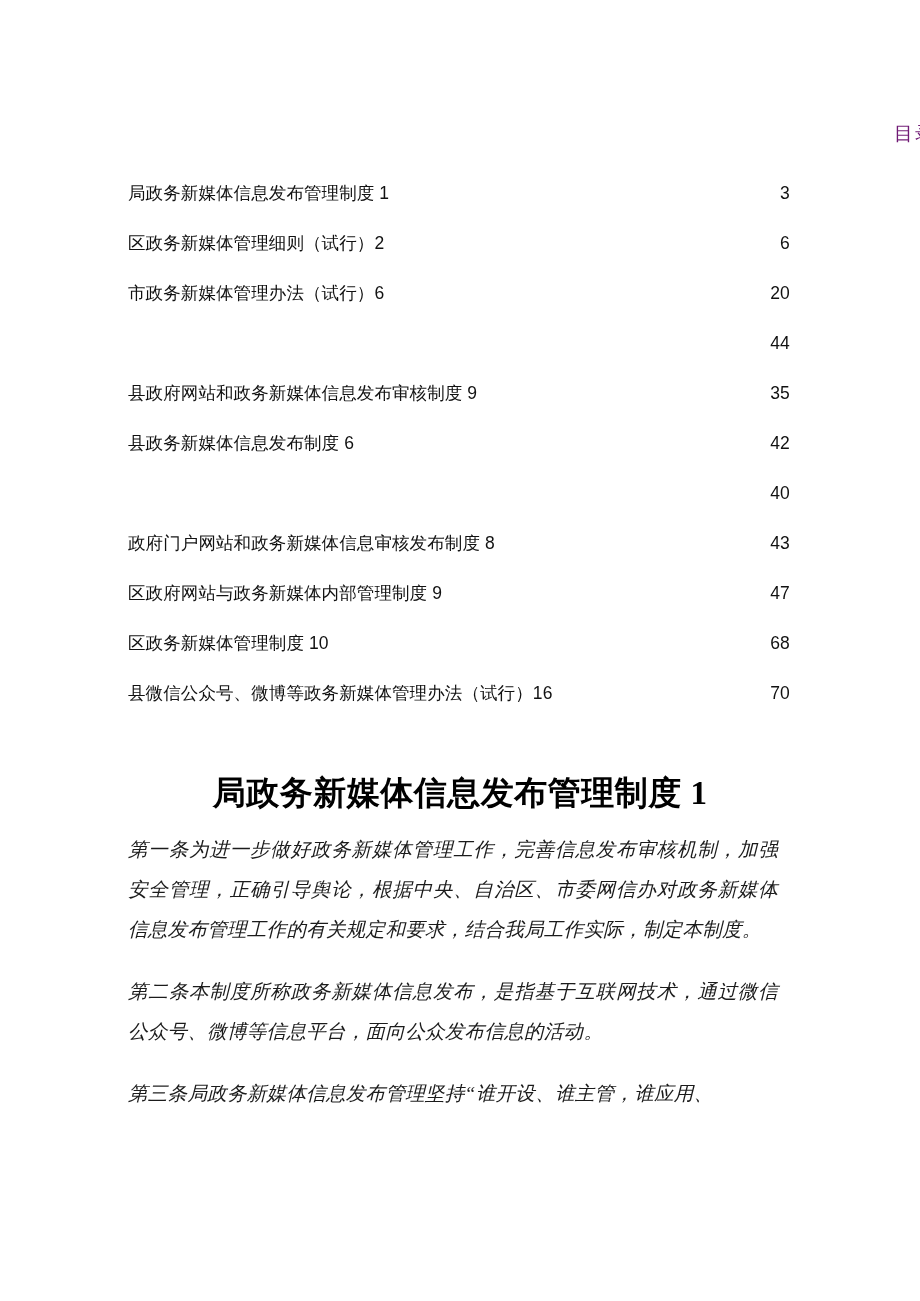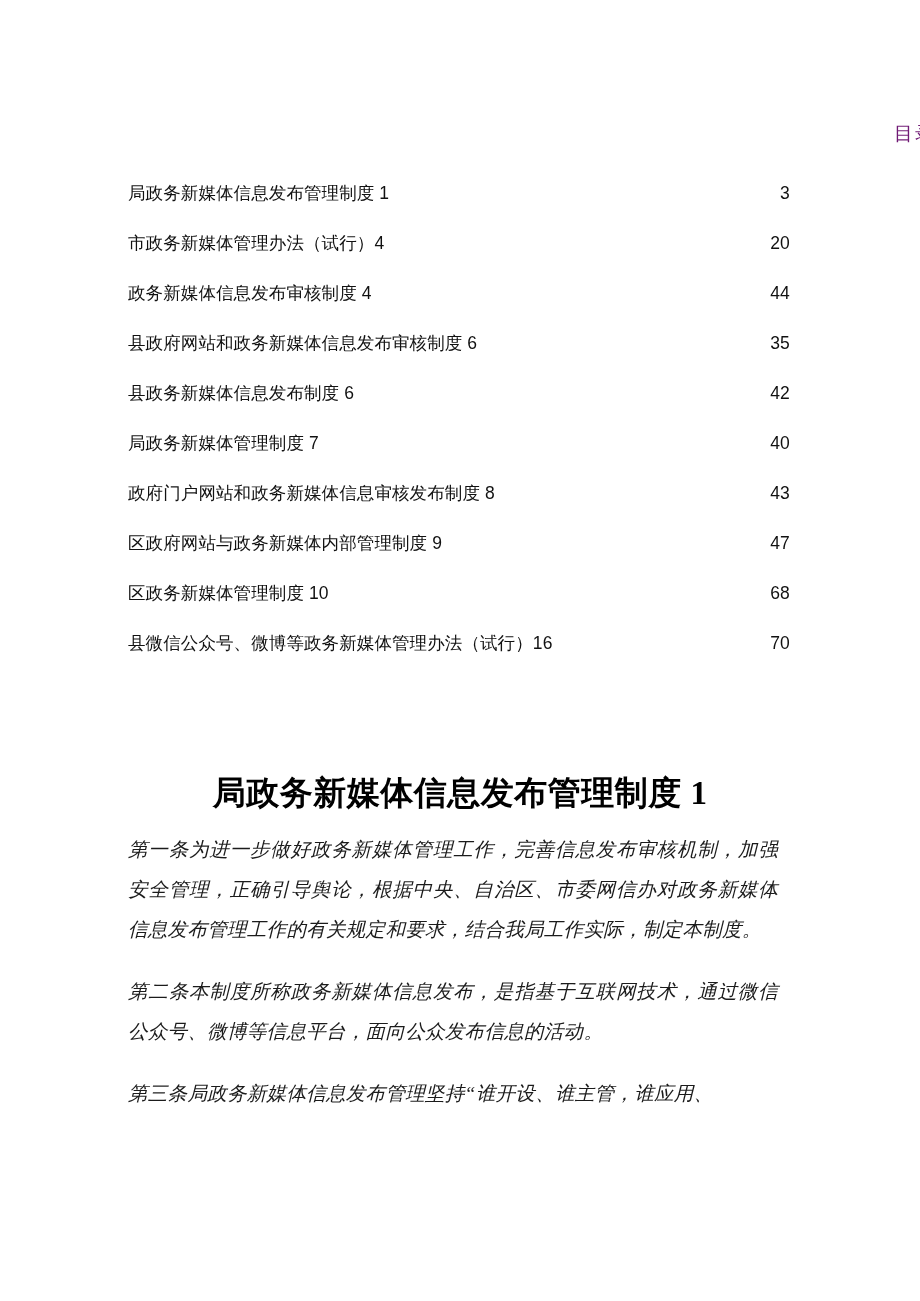--- a/index.html
+++ b/index.html
@@ -135,47 +135,50 @@
   <div class="toc-title">目录</div>
 
   <div class="toc-list">
 
     <div class="toc-entry">
       <span class="toc-label">局政务新媒体信息发布管理制度 1</span>
       <span class="toc-dots"></span>
       <span class="toc-page">3</span>
     </div>
 
-
-    <div class="toc-entry">
-      <span class="toc-label">市政务新媒体管理办法（试行）4</span>
+    <div class="toc-entry">
+      <span class="toc-label">区政务新媒体管理细则（试行）2</span>
+      <span class="toc-dots"></span>
+      <span class="toc-page">6</span>
+    </div>
+
+    <div class="toc-entry">
+      <span class="toc-label">市政务新媒体管理办法（试行）6</span>
       <span class="toc-dots"></span>
       <span class="toc-page">20</span>
     </div>
 
     <div class="toc-entry">
-      <span class="toc-label">政务新媒体信息发布审核制度 4</span>
       <span class="toc-dots"></span>
       <span class="toc-page">44</span>
     </div>
 
     <div class="toc-entry">
-      <span class="toc-label">县政府网站和政务新媒体信息发布审核制度 6</span>
+      <span class="toc-label">县政府网站和政务新媒体信息发布审核制度 9</span>
       <span class="toc-dots"></span>
       <span class="toc-page">35</span>
     </div>
 
     <div class="toc-entry">
       <span class="toc-label">县政务新媒体信息发布制度 6</span>
       <span class="toc-dots"></span>
       <span class="toc-page">42</span>
     </div>
 
     <div class="toc-entry">
-      <span class="toc-label">局政务新媒体管理制度 7</span>
       <span class="toc-dots"></span>
       <span class="toc-page">40</span>
     </div>
 
     <div class="toc-entry">
       <span class="toc-label">政府门户网站和政务新媒体信息审核发布制度 8</span>
       <span class="toc-dots"></span>
       <span class="toc-page">43</span>
     </div>
 

